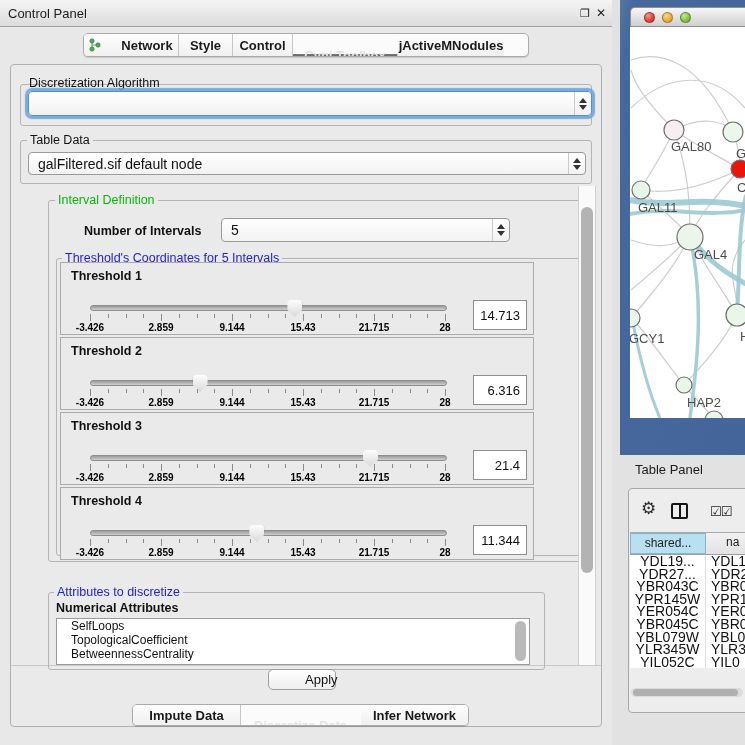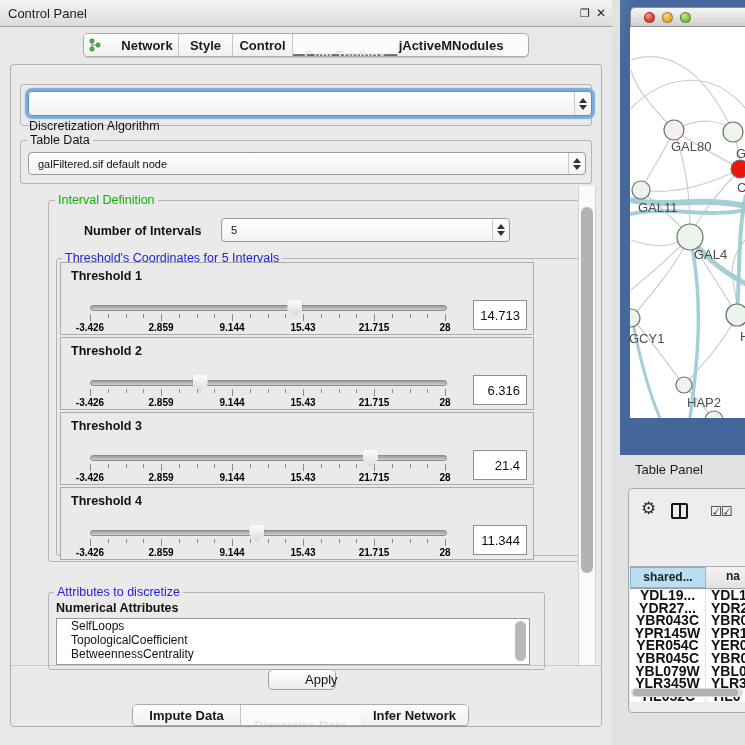--- a/index.html
+++ b/index.html
@@ -36,21 +36,21 @@
   .viewport-sep{left:11px;top:665px;width:590px;height:0;border-top:1px solid #c9c9c9;}
 
   
   .grp{border:1px solid #b4b4b4;border-radius:3px;box-sizing:border-box;}
   .grp-label{position:absolute;font-size:12.5px;background:#eaeaea;padding:0 3px;white-space:nowrap;}
   .lbl-green{color:#0cb50c;}
   .lbl-blue{color:#2121d8;}
 
   
   .combo{background:linear-gradient(#ffffff,#f2f2f2);border:1px solid #9a9a9a;border-radius:4px;
-    box-sizing:border-box;display:flex;align-items:center;font-size:11px;}
+    box-sizing:border-box;display:flex;align-items:center;font-size:14px;}
   .combo .cv{flex:1;padding-left:9px;white-space:nowrap;overflow:hidden;}
   .stepper{width:16px;height:100%;display:flex;flex-direction:column;align-items:center;
     justify-content:center;gap:2px;border-left:1px solid #c9c9c9;}
   .arr-up{width:0;height:0;border-left:4px solid transparent;border-right:4px solid transparent;
     border-bottom:5px solid #333;}
   .arr-dn{width:0;height:0;border-left:4px solid transparent;border-right:4px solid transparent;
     border-top:5px solid #333;}
   .focused{box-shadow:0 0 1px 3px rgba(100,160,220,.85);border-color:#5a8fc8;}
 
   
@@ -113,21 +113,21 @@
   
   .tp-title{left:635px;top:462px;font-size:13px;color:#1c1c1c;}
   .tp-box{left:628px;top:488px;width:122px;height:225px;background:#ededed;
     border:1px solid #a8a8a8;border-radius:4px;box-sizing:border-box;}
   .gear{left:641px;top:500px;font-size:17px;color:#2a2a2a;line-height:17px;}
   .col-icon{left:671px;top:503px;width:17px;height:16px;border:2px solid #151515;
     border-radius:2px;box-sizing:border-box;}
   .col-icon::after{content:"";position:absolute;left:50%;top:0;width:2px;height:100%;
     background:#151515;transform:translateX(-1px);}
   .cb-pair{left:710px;top:504px;font-size:13px;color:#222;letter-spacing:-1px;}
-  .tbl{left:630px;top:566px;width:115px;background:#fff;font-weight:bold;}
+  .tbl{left:630px;top:532px;width:115px;background:#fff;}
   .tbl-head{display:flex;height:21px;border-top:1px solid #a9a9a9;border-bottom:1px solid #9f9f9f;}
   .th1{width:76px;background:#b9e0f1;border:1px solid #85b6cf;box-sizing:border-box;
     font-size:12px;text-align:center;line-height:19px;color:#222;}
   .th2{flex:1;background:linear-gradient(#f2f2f2,#e2e2e2);font-size:12px;line-height:19px;
     padding-left:20px;color:#222;}
   .trow{display:flex;height:12.6px;font-size:14px;line-height:12.6px;background:#fff;}
   .tc1{width:76px;text-align:center;border-right:1px solid #e0e0e0;box-sizing:border-box;}
   .tc2{flex:1;padding-left:5px;overflow:hidden;white-space:nowrap;}
   .hsb-track{left:631px;top:688px;width:112px;height:9px;background:#dcdcdc;border-radius:5px;}
   .hsb-thumb{left:633px;top:689px;width:105px;height:7px;background:#b0b0b0;border-radius:4px;}
@@ -167,21 +167,21 @@
     </div>
     <div class="seg" style="width:106px;">
       <span>jActiveMNodules</span>
     </div>
   </div>
 
   <div class="abs outerbox"></div>
   <div class="abs viewport-sep"></div>
 
   <div class="abs grp" style="left:20px;top:84px;width:572px;height:42px;"></div>
-  <span class="abs grp-label" style="left:26px;top:76px;background:transparent;margin-top:43px;">Discretization Algorithm</span>
+  <span class="abs grp-label" style="left:26px;top:76px;background:transparent;">Discretization Algorithm</span>
   <div class="abs combo focused" style="left:28px;top:91px;width:564px;height:25px;">
     <span class="cv"></span>
     <span class="stepper">
         <i class="arr-up"></i>
         <i class="arr-dn"></i>
       </span>
   </div>
 
   <div class="abs grp" style="left:20px;top:140px;width:572px;height:44px;"></div>
   <span class="abs grp-label" style="left:27px;top:133px;">Table Data</span>

